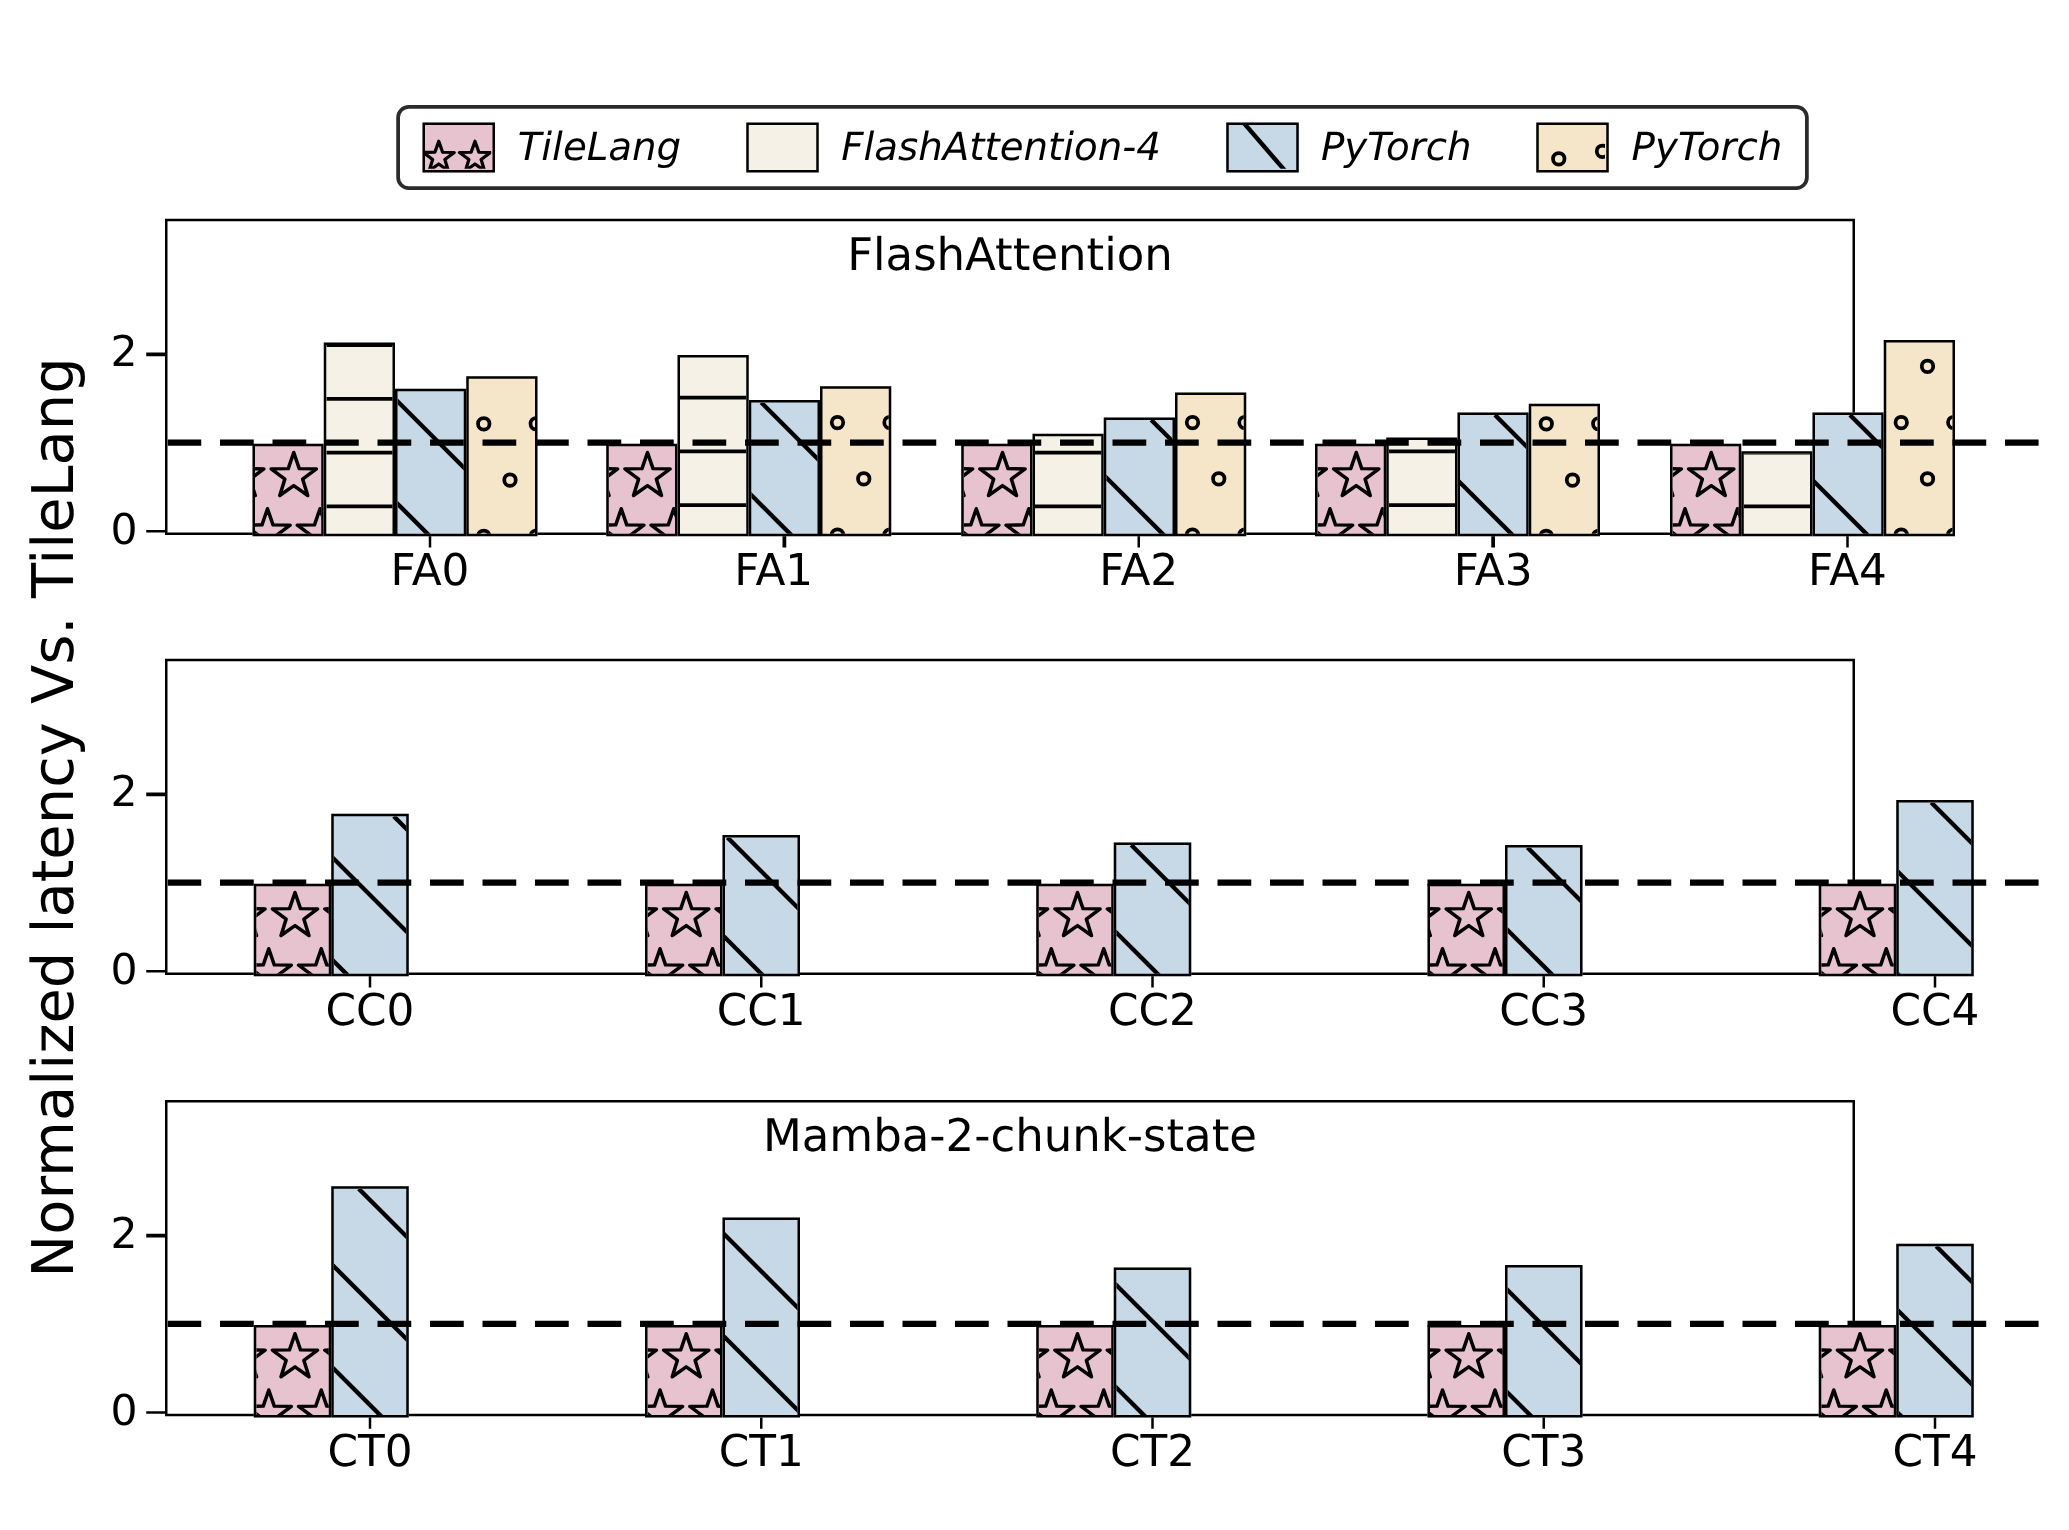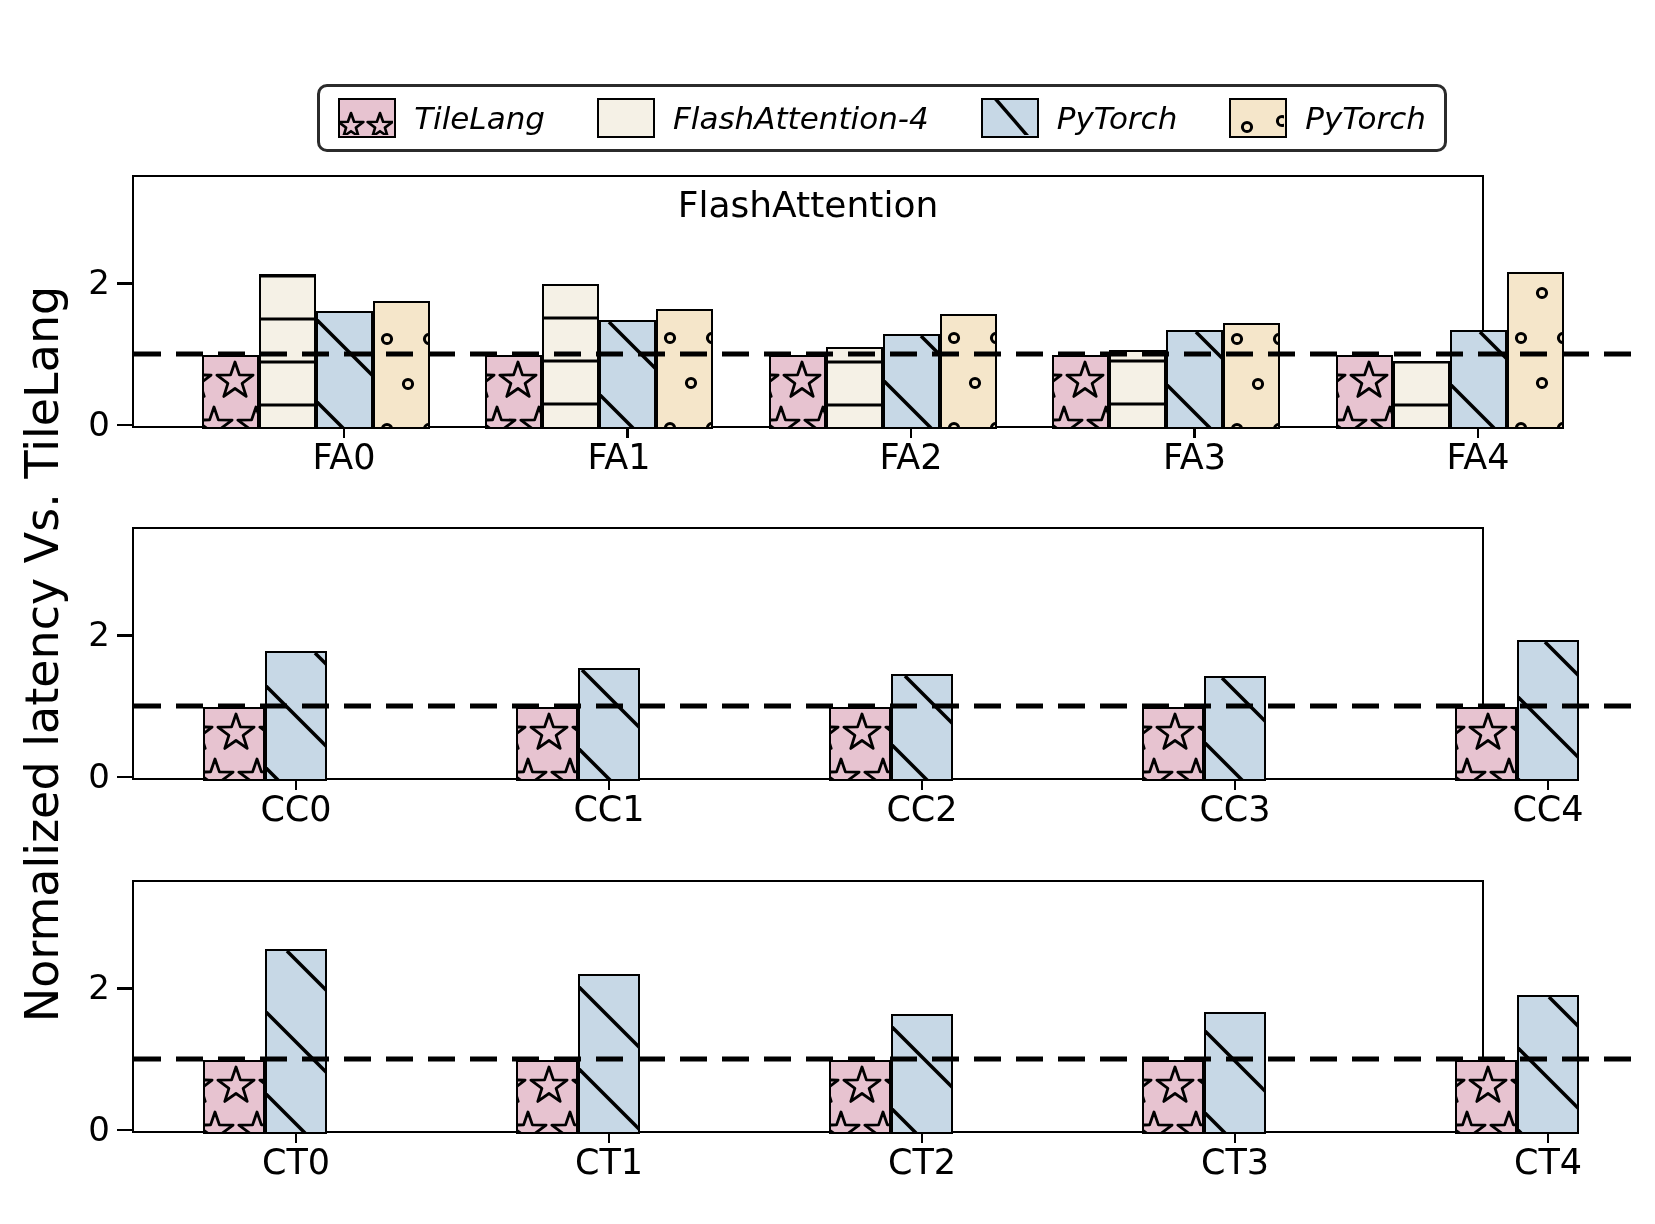--- a/index.html
+++ b/index.html
@@ -443,20 +443,21 @@
             <line x1="-138" y1="0" x2="3" y2="141" stroke="#000" stroke-width="3.5"></line>
             <line x1="-56" y1="0" x2="85" y2="141" stroke="#000" stroke-width="3.5"></line>
             <line x1="26" y1="0" x2="167" y2="141" stroke="#000" stroke-width="3.5"></line>
           </svg>
         </div>
         <svg class="ref-line" width="1497" height="6" viewBox="0 0 1497 6" style="top:174.1px">
           <line x1="0" y1="3" x2="1497" y2="3" stroke="#000000" stroke-width="5" stroke-dasharray="27 15"></line>
         </svg>
       </div>
       <div class="axes" style="top: 880px;">
+        <div class="axes-title">Mamba-2-chunk-state</div>
         <div class="ytick-mark" style="top:246.8px"></div>
         <div class="ytick-label" style="top:226.0px">0</div>
         <div class="ytick-mark" style="top:105.0px"></div>
         <div class="ytick-label" style="top:84.3px">2</div>
         <div class="xtick-mark" style="left:160.8px;top:247.5px"></div>
         <div class="xtick-label" style="left:82.0px;top:261px">CT0</div>
         <div class="bar" style="left:69.0px;bottom:-2.5px;width:62px;height:73.4px;background:#e7c3d0">
           <svg width="62" height="73" viewBox="0 0 62 73">
             <path d="M-32.0,50.0L-27.6,62.9L-13.9,63.1L-24.9,71.3L-20.8,84.4L-32.0,76.5L-43.2,84.4L-39.1,71.3L-50.1,63.1L-36.4,62.9Z" fill="none" stroke="#000" stroke-width="2.8" stroke-linejoin="round"></path>
             <path d="M10.0,50.0L14.4,62.9L28.1,63.1L17.1,71.3L21.2,84.4L10.0,76.5L-1.2,84.4L2.9,71.3L-8.1,63.1L5.6,62.9Z" fill="none" stroke="#000" stroke-width="2.8" stroke-linejoin="round"></path>

